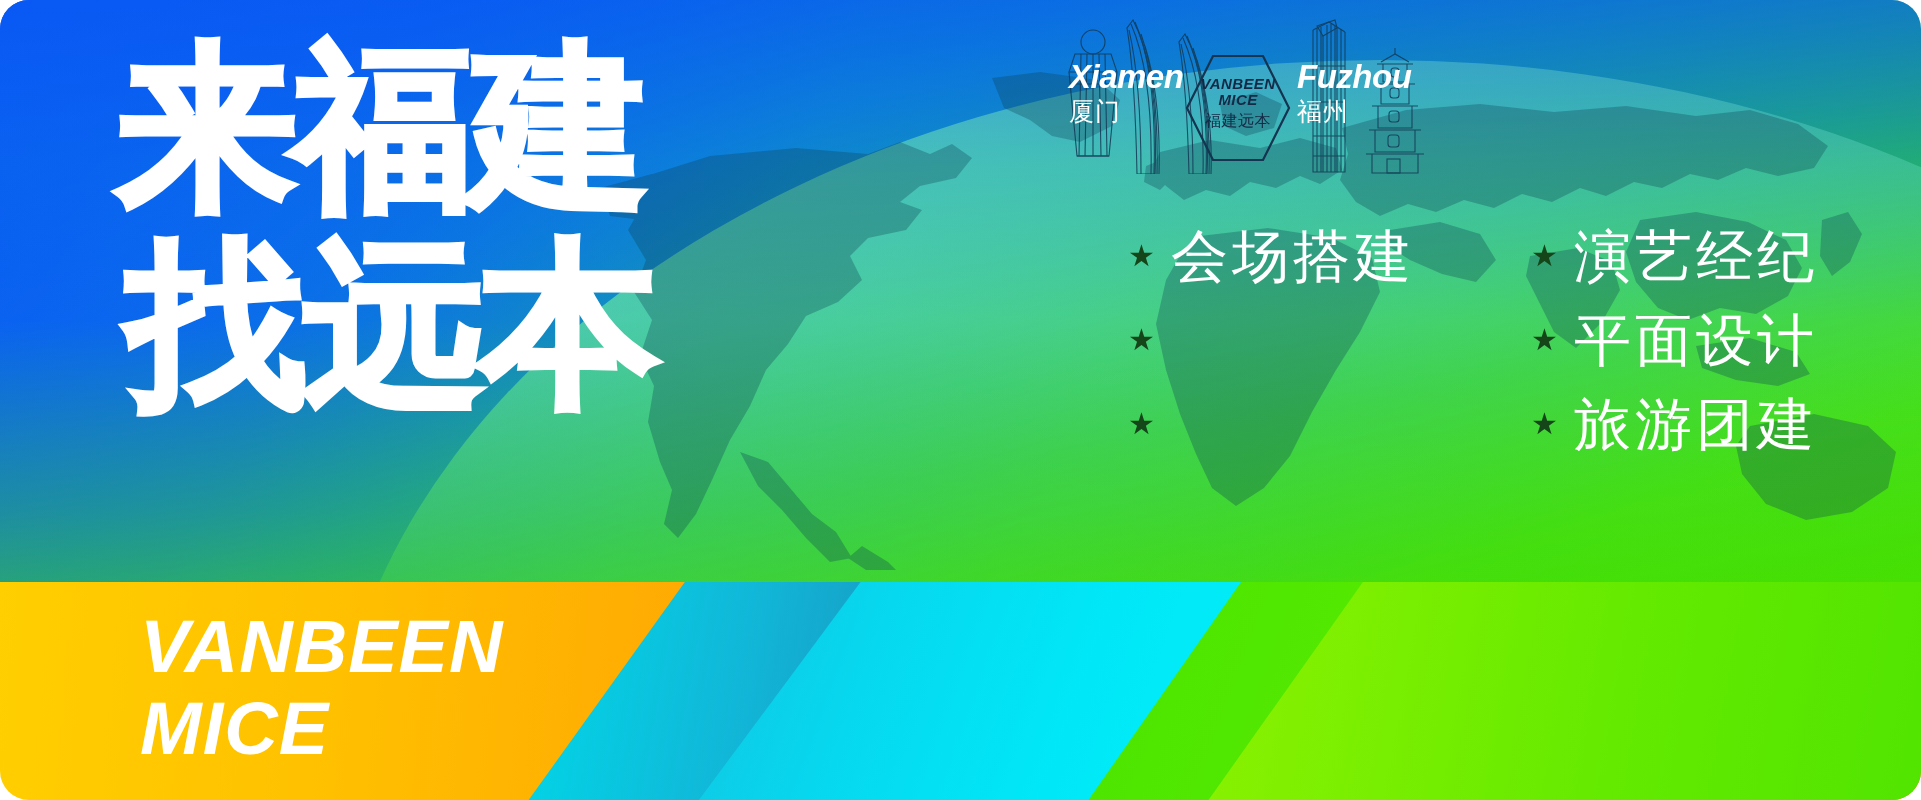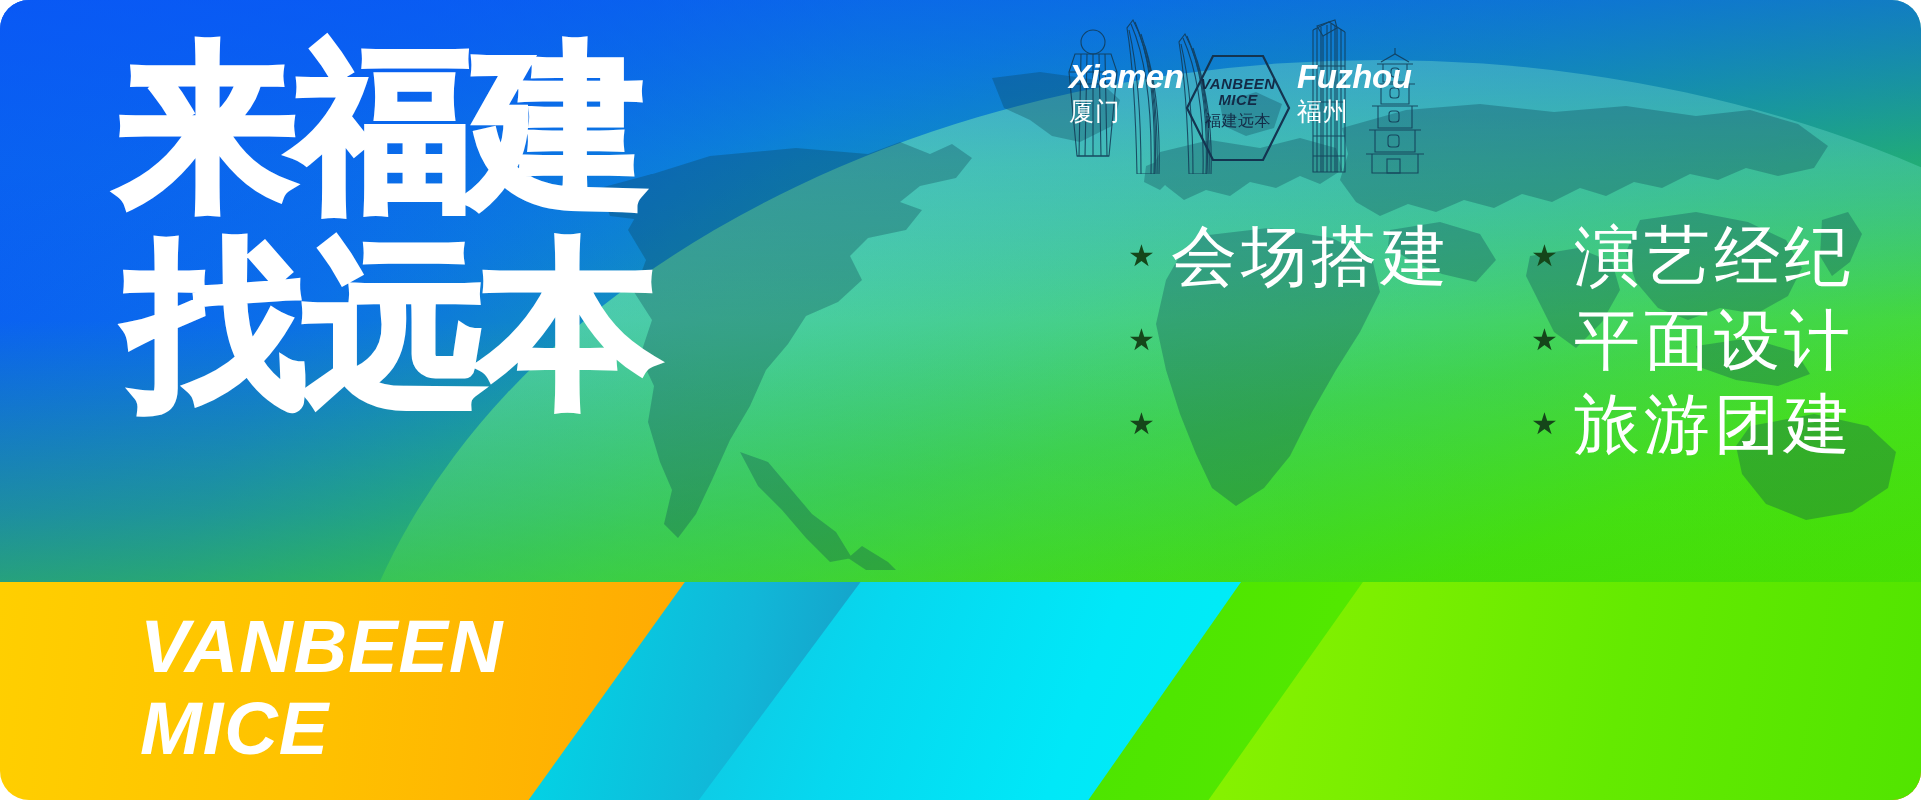--- a/index.html
+++ b/index.html
@@ -206,21 +206,21 @@
     height:76px;
   }
   .svc .star{
     flex:0 0 auto;
     color:#15461a;
     font-size:30px;
     line-height:30px;
   }
   .svc .lbl{
     color:#ffffff;
-    font-size:66px;
+    font-size:57px;
     line-height:62px;
     letter-spacing:4px;
     white-space:nowrap;
   }
 
   
   .bottombar{
     position:absolute;
     left:0;
     top:582px;

